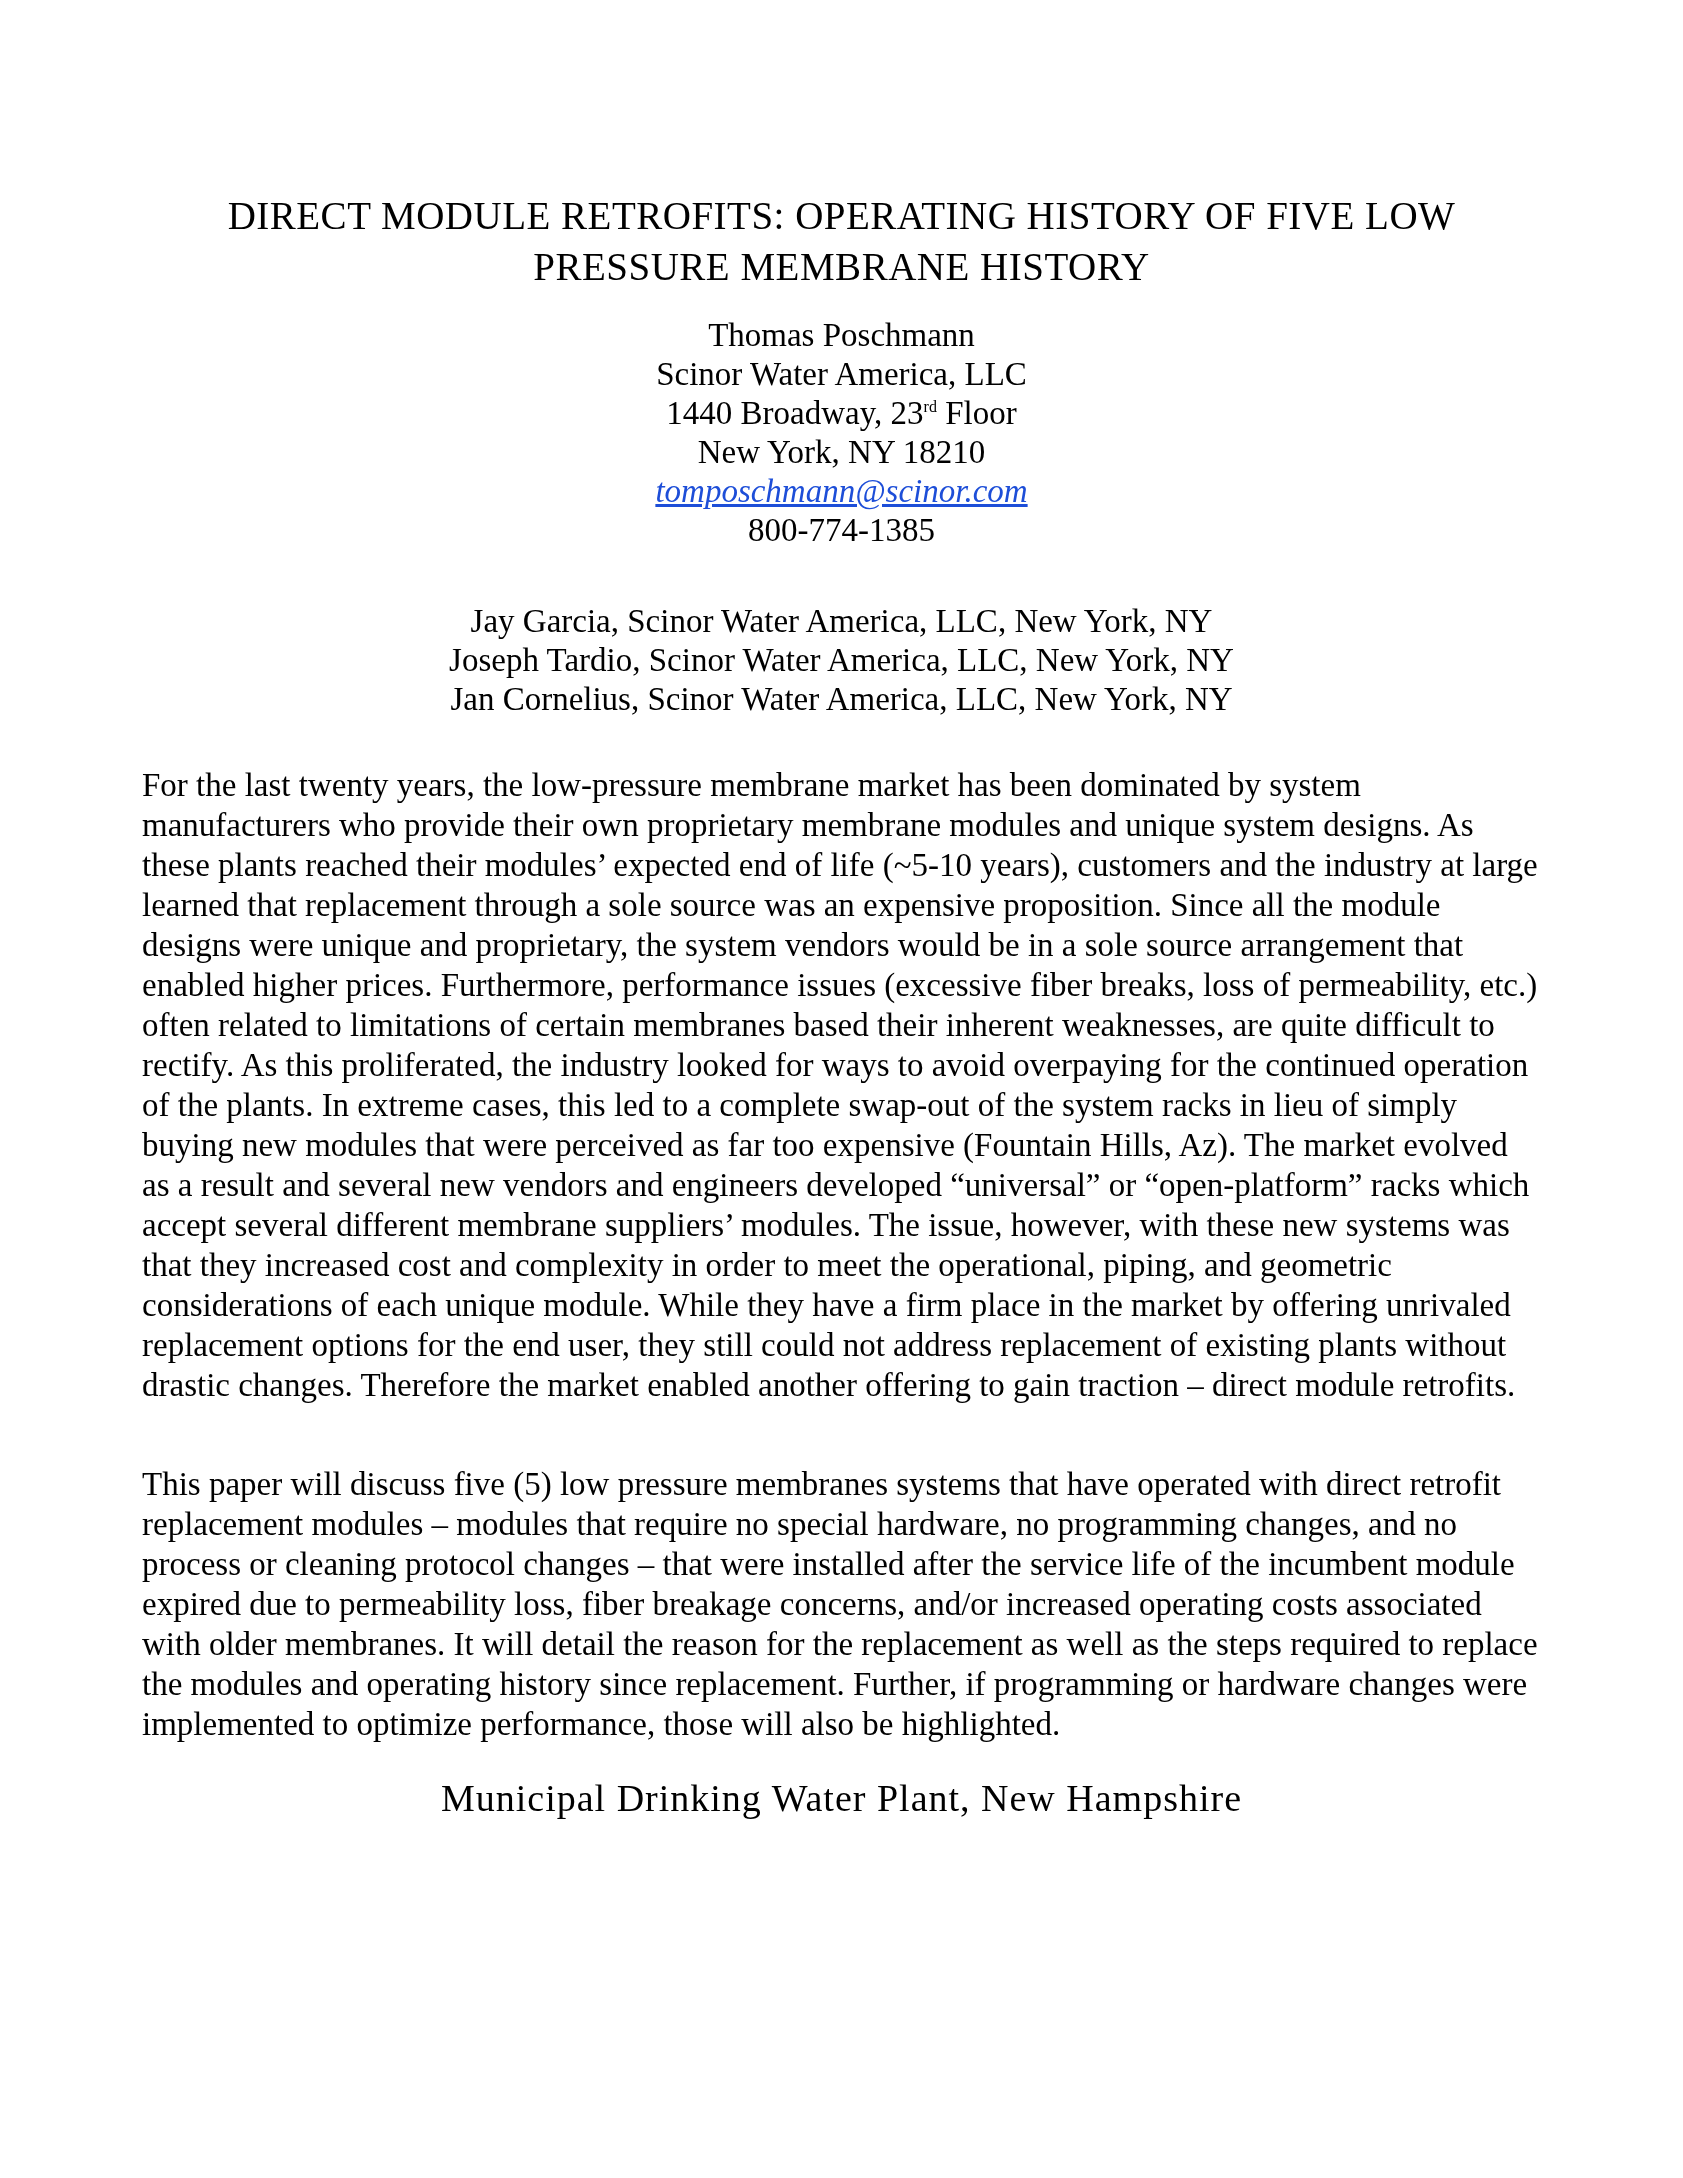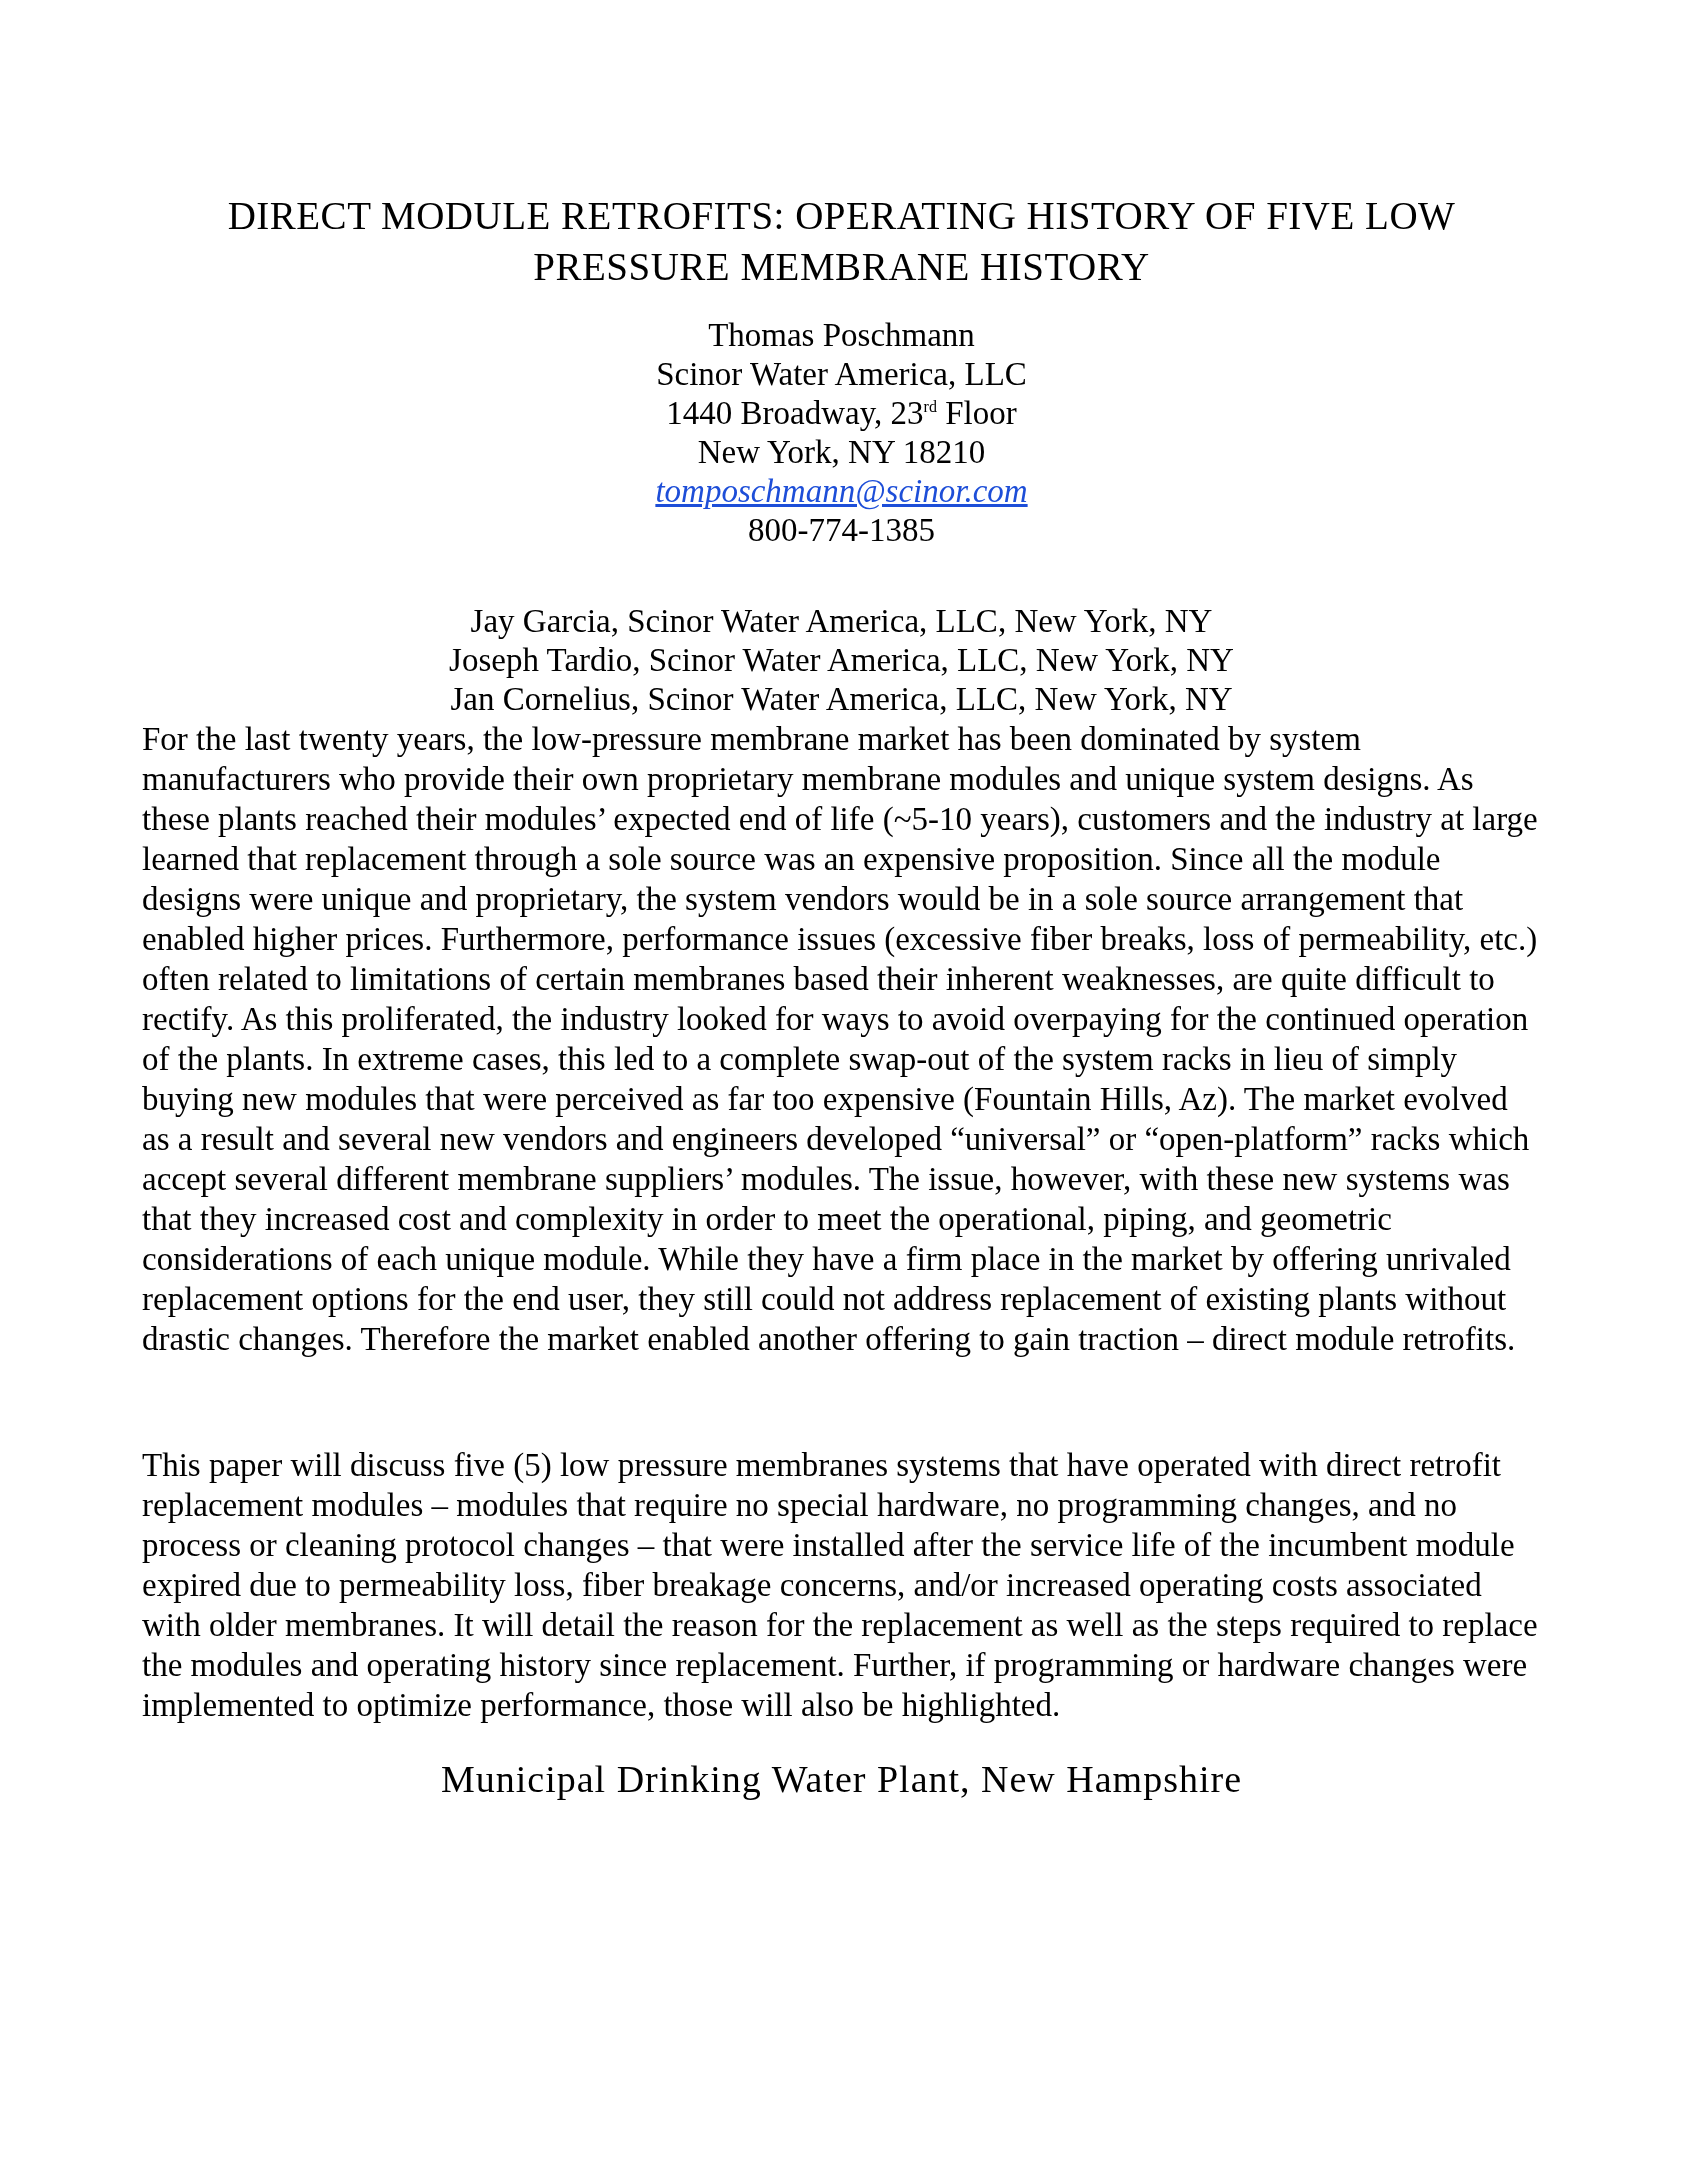--- a/index.html
+++ b/index.html
@@ -45,22 +45,22 @@
     text-align: center;
     font-size: 33px;
     line-height: 39px;
   }
   p.body-para {
     margin: 0;
     font-size: 33px;
     line-height: 40px;
     text-align: left;
   }
-  p.para-1 { }
-  p.para-2 { margin-top: 86px; }
+  p.para-1 { margin-top: 46px; }
+  p.para-2 { margin-top: 59px; }
   .section-heading {
     margin-top: 32px;
     text-align: center;
     font-size: 38px;
     line-height: 44px;
     letter-spacing: 1px;
   }
 </style>
 </head>
 <body>

